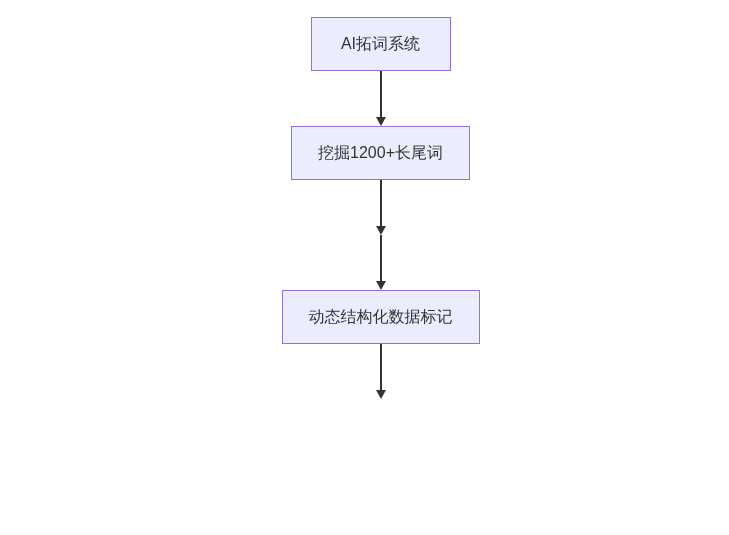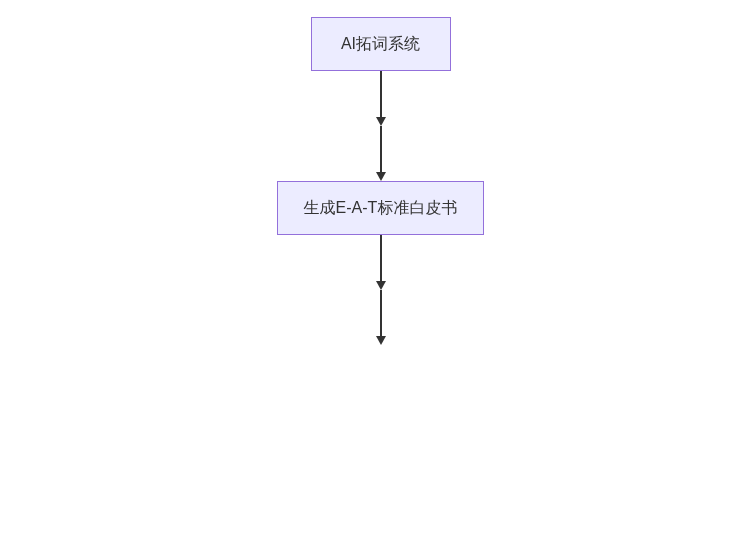--- a/index.html
+++ b/index.html
@@ -67,34 +67,35 @@
 <div class="canvas">
   <div class="flowchart">
 
     <div class="flow-node">AI拓词系统</div>
 
     <div class="flow-arrow">
       <div class="shaft"></div>
       <div class="head"></div>
     </div>
 
-
-    <div class="flow-arrow">
-      <div class="shaft"></div>
-      <div class="head"></div>
-    </div>
-
-    <div class="flow-node">生成E-A-T标准白皮书</div>
+    <div class="flow-node">挖掘1200+长尾词</div>
 
     <div class="flow-arrow">
       <div class="shaft"></div>
       <div class="head"></div>
     </div>
 
 
     <div class="flow-arrow">
       <div class="shaft"></div>
       <div class="head"></div>
     </div>
 
+    <div class="flow-node">动态结构化数据标记</div>
+
+    <div class="flow-arrow">
+      <div class="shaft"></div>
+      <div class="head"></div>
+    </div>
+
 
   </div>
 </div>
 
 </body></html>

